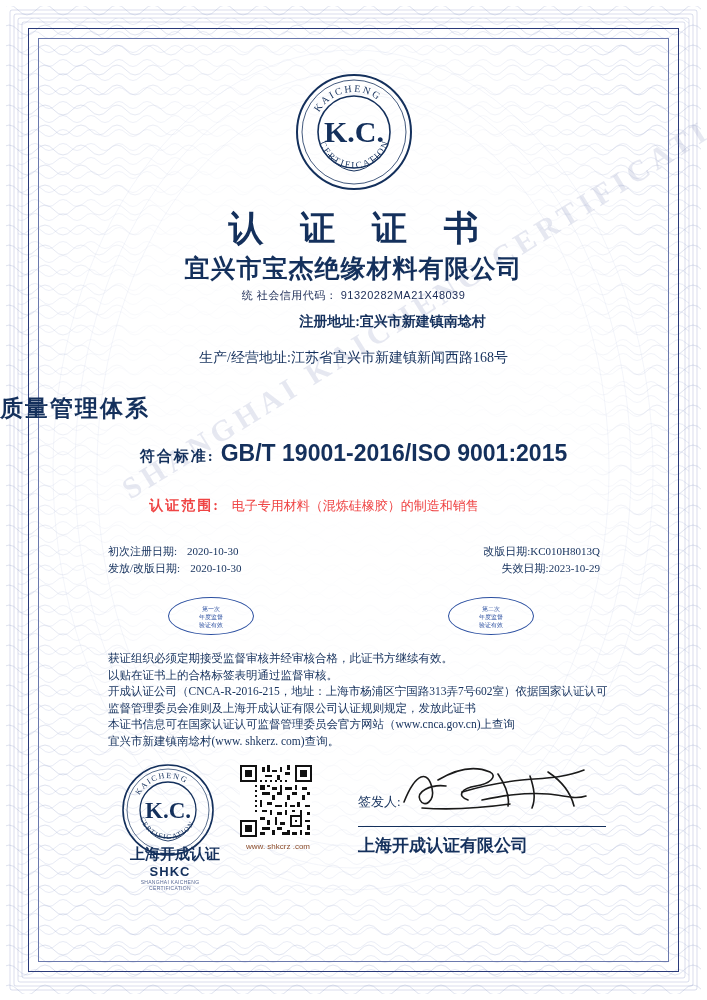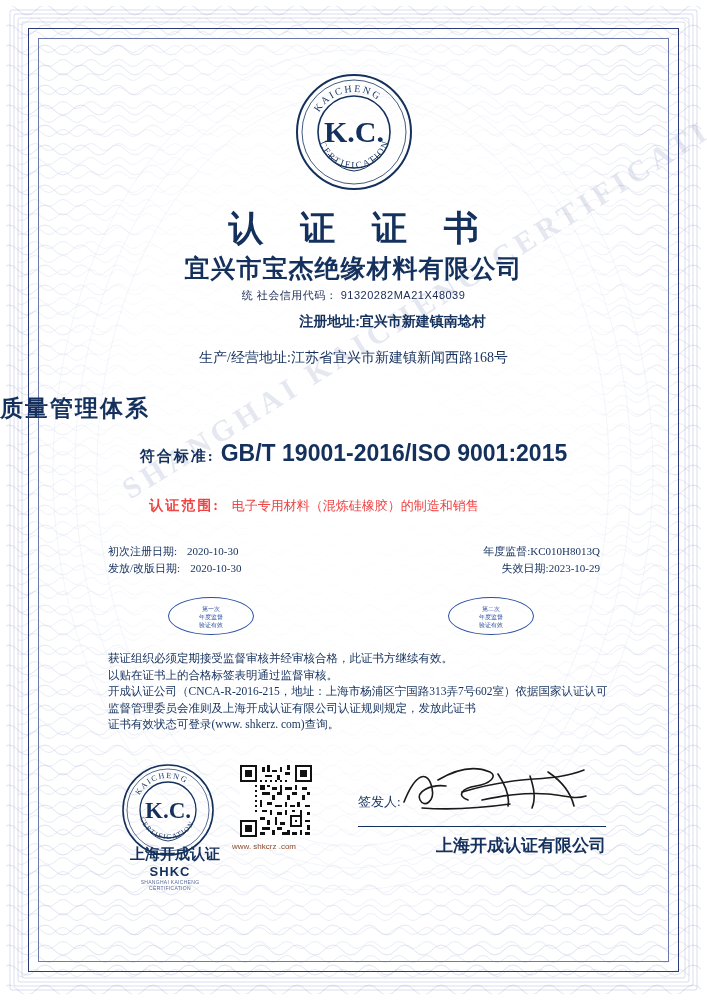--- a/index.html
+++ b/index.html
@@ -232,21 +232,21 @@
 
   
   .qr {
     position: absolute;
     left: 240px; top: 765px;
     width: 72px; height: 72px;
   }
   .qr svg { display: block; }
   .qr-caption {
     position: absolute;
-    left: 218px; top: 842px;
+    left: 232px; top: 842px;
     width: 92px;
     text-align: center;
     font-size: 8px;
     color: #8a4b2a;
   }
 
   
   .logo-text-cn {
     position: absolute;
     left: 120px; top: 845px;
@@ -294,21 +294,21 @@
   .sign-rule {
     position: absolute;
     left: 358px; top: 826px;
     width: 248px;
     border-top: 1px solid #14305c;
   }
   .issuer {
     position: absolute;
     left: 358px; top: 834px;
     width: 248px;
-    text-align: right;
+    text-align: left;
     font-family: "Liberation Serif", serif;
     font-size: 17px;
     font-weight: bold;
     color: #14305c;
   }
   .issuer-addr {
     position: absolute;
     left: 338px; top: 862px;
     width: 288px;
     text-align: center;
@@ -401,21 +401,21 @@
   <div class="scope-row">
     <span class="scope-label">认证范围:</span><span class="scope-value">电子专用材料（混炼硅橡胶）的制造和销售</span>
   </div>
 
   <div class="dates">
     <div class="line">
       <span class="left-pair">
         <span class="k">初次注册日期:</span><span class="v">2020-10-30</span>
       </span>
       <span class="right-pair">
-        <span class="k">年度监督:</span><span class="v">KC010H8013Q</span>
+        <span class="k">改版日期:</span><span class="v">KC010H8013Q</span>
       </span>
     </div>
     <div class="line">
       <span class="left-pair">
         <span class="k">发放/改版日期:</span><span class="v">2020-10-30</span>
       </span>
       <span class="right-pair">
         <span class="k">失效日期:</span><span class="v">2023-10-29</span>
       </span>
     </div>
@@ -430,21 +430,22 @@
     <div>第二次</div>
     <div>年度监督</div>
     <div>验证有效</div>
   </div>
 
   <div class="notes">
     <div>获证组织必须定期接受监督审核并经审核合格，此证书方继续有效。</div>
     <div>以贴在证书上的合格标签表明通过监督审核。</div>
     <div>开成认证公司（CNCA-R-2016-215，地址：上海市杨浦区宁国路313弄7号602室）依据国家认证认可</div>
     <div>监督管理委员会准则及上海开成认证有限公司认证规则规定，发放此证书</div>
-    <div>证书有效状态可登录(www. shkerz. com)查询。</div>
+    <div>本证书信息可在国家认证认可监督管理委员会官方网站（www.cnca.gov.cn)上查询</div>
+    <div>宜兴市新建镇南埝村(www. shkerz. com)查询。</div>
   </div>
 
   <div class="logo logo-bottom">
     <svg viewBox="0 0 96 96" xmlns="http://www.w3.org/2000/svg">
       <circle cx="48" cy="48" r="45" fill="none" stroke="#14305c" stroke-width="1.6"></circle>
       <circle cx="48" cy="48" r="41" fill="none" stroke="#14305c" stroke-width="0.7"></circle>
       <circle cx="48" cy="48" r="28" fill="none" stroke="#14305c" stroke-width="1.3"></circle>
       <path id="arcTop2" d="M 16 48 A 32 32 0 0 1 80 48" fill="none"></path>
       <path id="arcBot2" d="M 19 48 A 29 29 0 0 0 77 48" fill="none"></path>
       <text font-family="Liberation Serif, serif" font-size="8" fill="#14305c" letter-spacing="1.6">

